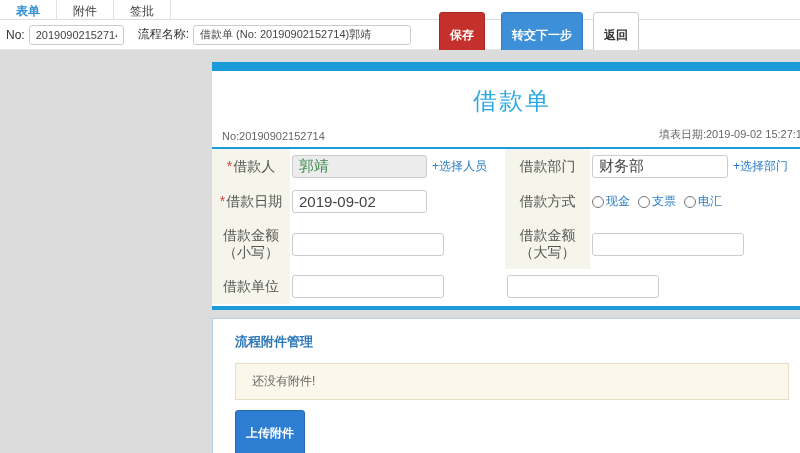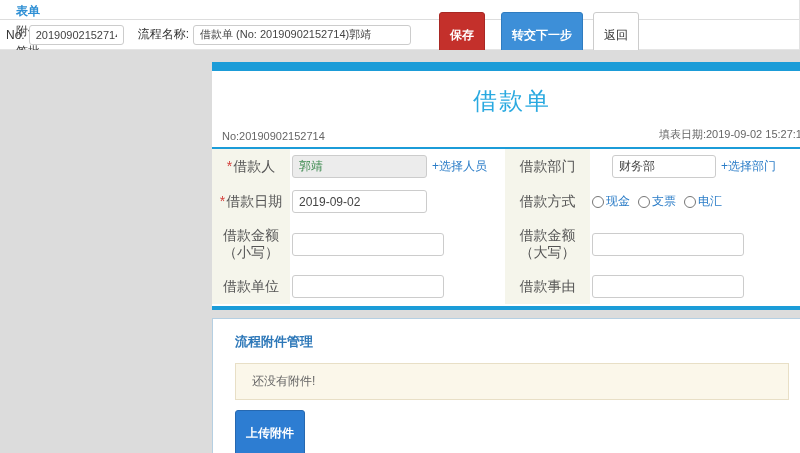--- a/index.html
+++ b/index.html
@@ -1,52 +1,52 @@
 <!DOCTYPE html>
 <html><head>
 <meta charset="utf-8">
 <style>
   * { margin:0; padding:0; box-sizing:border-box; }
   html,body { width:800px; height:453px; overflow:hidden; background:#fff;
     font-family:"Liberation Sans","DejaVu Sans",sans-serif; font-size:12px; color:#333; }
 
   
-  .tabbar { display:flex; align-items:stretch; height:20px; background:#fff; border-bottom:1px solid #ddd;flex-direction:column; }
+  .tabbar { display:flex; align-items:stretch; height:20px; background:#fff; border-bottom:1px solid #ddd; }
   .tab { padding:3px 16px 0; border-right:1px solid #e2e2e2; font-size:12px; color:#444; cursor:pointer; white-space:nowrap; }
   .tab.active { color:#2e8fd4; font-weight:bold; }
 
   
   .toolbar { display:flex; align-items:center; height:30px; padding:0 6px; background:#fff; border-bottom:1px solid #e5e5e5; }
   .toolbar label { font-size:12px; color:#333; margin-right:4px; white-space:nowrap; }
   .tb-input { height:20px; border:1px solid #ccc; border-radius:3px; padding:0 6px; font-size:11px; color:#444;
     font-family:"Liberation Sans",sans-serif; }
   .no-input { width:95px; margin-right:14px; }
   .pn-input { width:218px; }
   .btn { display:inline-block; border:1px solid transparent; border-radius:3px; font-size:12px; font-weight:bold;
     padding:15px 10px; cursor:pointer; line-height:14px; }
   .btn-save { background:#c4302b; border-color:#a82824; color:#fff; margin-left:28px; }
   .btn-next { background:#3d8fd8; border-color:#2f7cc0; color:#fff; margin-left:16px; }
-  .btn-back { background:#fff; border-color:#ccc; color:#333; font-weight:normal; margin-left:10px; }
+  .btn-back { background:#fff; border-color:#ccc; color:#333; font-weight:bold; margin-left:10px; }
 
   
   .main { position:relative; width:800px; height:403px; background:#dcdcdc; }
   .panel-wrap { position:absolute; left:212px; top:12px; width:600px; }
 
   
   .form-panel { background:#fff; }
   .form-topbar { height:9px; background:#1b9cd8; }
   .form-title { text-align:center; color:#29a9e0; font-size:24px; padding:14px 0 10px; letter-spacing:2px; }
   .meta-row { display:flex; justify-content:space-between; align-items:flex-end; font-size:11px; color:#666;
     padding:0 10px 5px 10px; border-bottom:2px solid #1b9cd8; white-space:nowrap; }
   .form-grid { display:grid; grid-template-columns:78px 215px 85px 1fr; align-items:stretch; }
   .lbl { background:#f5f5eb; display:flex; align-items:center; justify-content:center; text-align:center;
     font-size:14px; color:#555; padding:8px 6px; line-height:17px; }
   .fld { display:flex; align-items:center; padding:6px 4px 6px 2px; gap:5px; }
   .req { color:#d43f3a; margin-right:1px; }
-  .inp { height:23px; border:1px solid #ccc; border-radius:3px; padding:0 6px; font-size:12px;
+  .inp { height:23px; border:1px solid #ccc; border-radius:3px; padding:0 6px; font-size:15px;
     font-family:"Liberation Sans",sans-serif; color:#444; }
   .inp.ro { background:#ececec; color:#3d8b50; }
   .blue-link { color:#2a7cc7; font-size:12px; text-decoration:none; white-space:nowrap; }
   .radio-group { display:flex; align-items:center; gap:8px; color:#2a7cc7; font-size:12px; }
   .radio-group input { width:12px; height:12px; margin:0 2px 0 0; accent-color:#999; }
   .radio-opt { display:flex; align-items:center; cursor:pointer; }
   .form-bottombar { height:4px; background:#1b9cd8; margin-top:2px; }
 
   
   .attach-panel { margin-top:8px; background:#fff; border:1px solid #b5cfe2; padding:14px 22px 16px; }
@@ -90,21 +90,21 @@
           <span><span class="req">*</span><span>借款人</span></span>
         </div>
         <div class="fld">
           <input class="inp ro" style="width: 135px;" readonly="" value="郭靖">
           <a href="#" class="blue-link">+选择人员</a>
         </div>
         <div class="lbl">
             <span>借款部门</span>
           </div>
         <div class="fld">
-          <input class="inp" style="width: 104px; margin-left: 20px;" value="财务部">
+          <input class="inp" style="width: 136px;" value="财务部">
           <a href="#" class="blue-link">+选择部门</a>
         </div>
 
         <div class="lbl">
           <span><span class="req">*</span><span>借款日期</span></span>
         </div>
         <div class="fld">
           <input class="inp" style="width: 135px;" value="2019-09-02">
         </div>
         <div class="lbl">
@@ -139,23 +139,20 @@
         <div class="fld">
           <input class="inp" style="width: 152px;" value="">
         </div>
 
         <div class="lbl">
             <span>借款单位</span>
           </div>
         <div class="fld">
           <input class="inp" style="width: 152px;" value="">
         </div>
-        <div class="lbl">
-            <span>借款事由</span>
-          </div>
         <div class="fld">
           <input class="inp" style="width: 152px;" value="">
         </div>
       </div>
       <div class="form-bottombar"></div>
     </div>
 
     <div class="attach-panel">
       <div class="attach-title">流程附件管理</div>
       <div class="attach-empty">还没有附件!</div>

